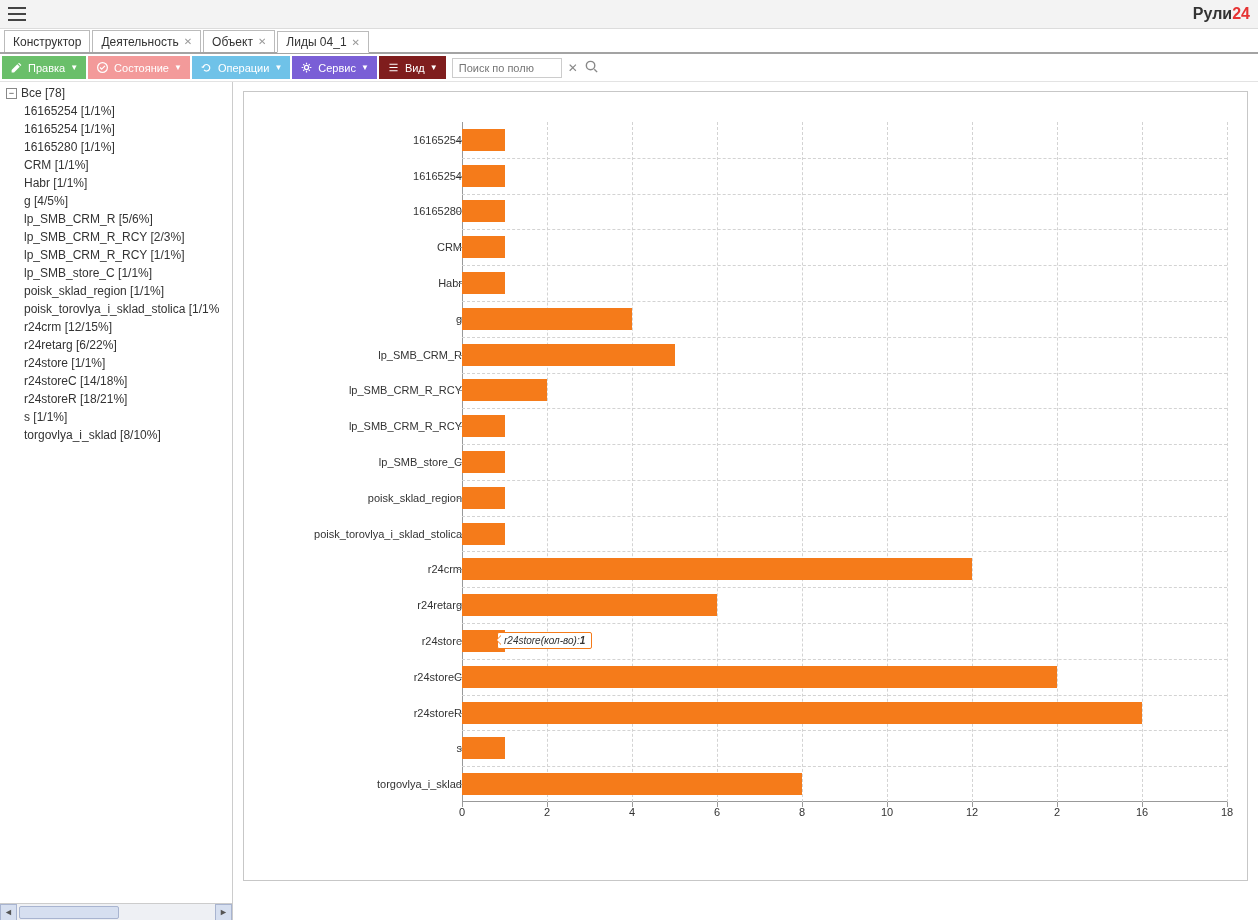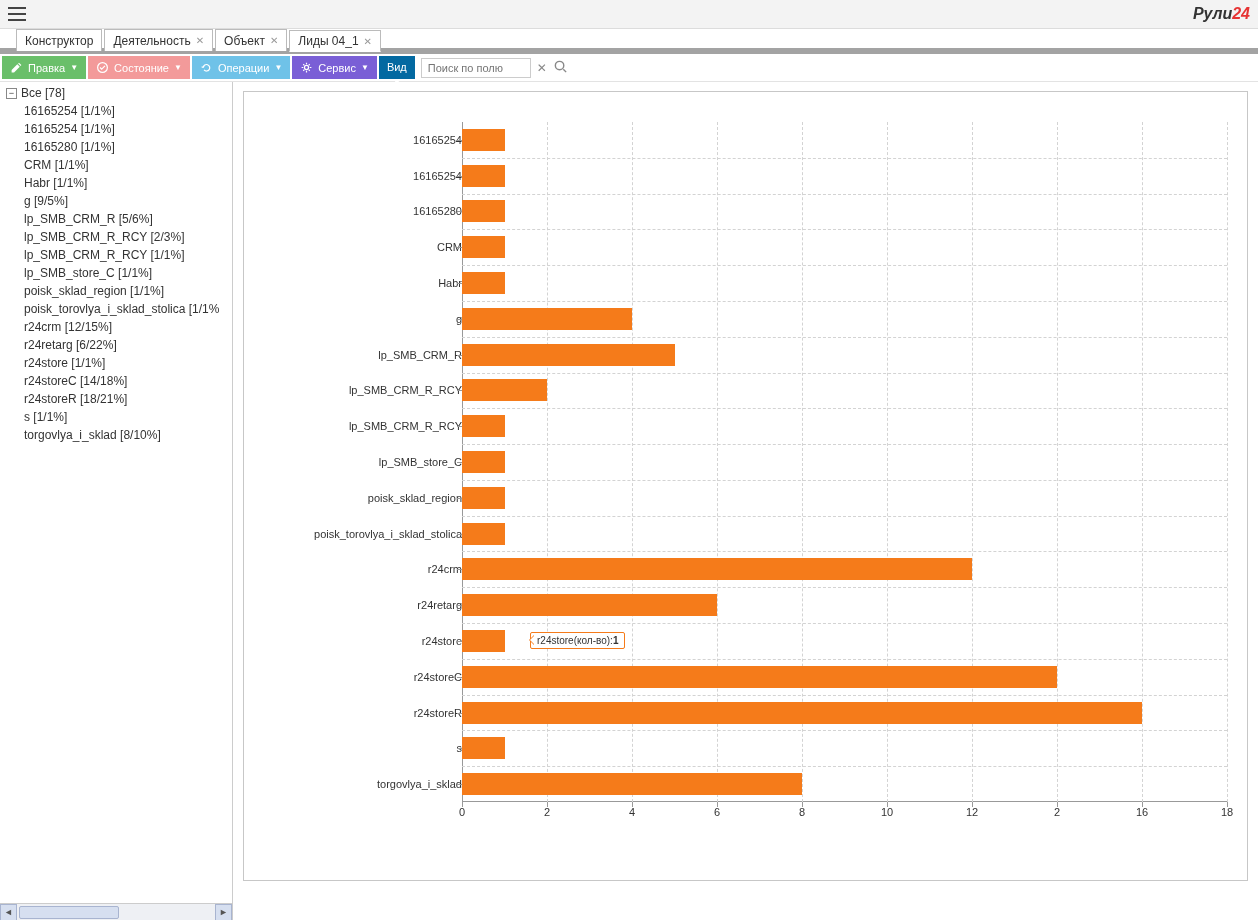--- a/index.html
+++ b/index.html
@@ -1,34 +1,34 @@
 <!DOCTYPE html>
 <html><head>
 <meta charset="utf-8">
 <style>
   * { box-sizing: border-box; margin: 0; padding: 0; }
   body { font-family: Arial, sans-serif; font-size: 12px; background: #fff; color: #333; width: 1258px; height: 920px; overflow: hidden; position: relative; }
   .header { height: 29px; background: #f3f3f3; border-bottom: 1px solid #dcdcdc; display: flex; align-items: center; justify-content: space-between; padding: 0 8px; }
   .hamburger { width: 18px; height: 14px; display: flex; flex-direction: column; justify-content: space-between; cursor: pointer; }
   .hamburger div { height: 2px; background: #444; }
-  .brand { font-weight: bold; font-size: 16px; font-style: italic; }
+  .brand { font-weight: bold; font-size: 16px; }
   .brand .b1 { color: #333; }
   .brand .b2 { color: #e63333; }
-  .tabs-row { height: 25px; display: flex; padding-left: 16px; border-bottom: 6px solid #a3a3a3; }
+  .tabs-row { height: 25px; display: flex; align-items: flex-end; padding-left: 4px; border-bottom: 2px solid #a3a3a3; }
   .tab { padding: 4px 8px; border: 1px solid #bbb; border-bottom: none; margin-right: 2px; background: #fff; font-size: 12px; display: flex; align-items: center; cursor: pointer; height: 22px; }
   .tab.active { background: #fff; border-bottom: 1px solid #fff; position: relative; top: 1px; }
   .tab .close-x { margin-left: 5px; color: #999; font-size: 10px; cursor: pointer; }
   .toolbar { height: 28px; display: flex; align-items: center; padding: 2px; gap: 2px; border-bottom: 1px solid #e3e3e3; }
   .tool-btn { height: 23px; display: flex; align-items: center; padding: 0 8px; color: #fff; font-size: 11px; cursor: pointer; gap: 5px; }
   .tool-btn .arrow { font-size: 8px; }
   .tb-green { background: #6abf6a; }
   .tb-red { background: #f39a9a; }
   .tb-blue { background: #6fc2e8; }
   .tb-purple { background: #7a5fd6; }
-  .tb-gray { background: #0369a1; flex-direction: column; }
+  .tb-gray { background: #7f1d1d; }
   .tool-icon { width: 13px; height: 13px; display: inline-block; }
   .search-field { border: 1px solid #ccc; padding: 3px 6px; font-size: 11px; width: 110px; margin-left: 4px; }
   .clear-x { color: #888; cursor: pointer; padding: 0 4px; }
   .search-icon { color: #888; font-size: 15px; cursor: pointer; }
   .main-area { display: flex; height: 838px; }
   .sidebar { width: 233px; border-right: 1px solid #ccc; display: flex; flex-direction: column; }
   .tree { flex: 1; overflow: hidden; padding: 2px; font-size: 12px; }
   .tree-root { display: flex; align-items: center; padding: 2px 4px; cursor: pointer; }
   .tree-toggle { width: 11px; height: 11px; border: 1px solid #888; font-size: 9px; line-height: 9px; text-align: center; margin-right: 4px; }
   .tree-children { padding-left: 18px; }
@@ -143,21 +143,21 @@
       <div class="tree-root">
         <span class="tree-toggle">−</span>
         <span>Все [78]</span>
       </div>
       <div class="tree-children" id="tree-children">
           <div class="tree-item">16165254 [1/1%]</div>
           <div class="tree-item">16165254 [1/1%]</div>
           <div class="tree-item">16165280 [1/1%]</div>
           <div class="tree-item">CRM [1/1%]</div>
           <div class="tree-item">Habr [1/1%]</div>
-          <div class="tree-item">g [9/5%]</div>
+          <div class="tree-item">g [4/5%]</div>
           <div class="tree-item">lp_SMB_CRM_R [5/6%]</div>
           <div class="tree-item">lp_SMB_CRM_R_RCY [2/3%]</div>
           <div class="tree-item">lp_SMB_CRM_R_RCY [1/1%]</div>
           <div class="tree-item">lp_SMB_store_C [1/1%]</div>
           <div class="tree-item">poisk_sklad_region [1/1%]</div>
           <div class="tree-item">poisk_torovlya_i_sklad_stolica [1/1%</div>
           <div class="tree-item">r24crm [12/15%]</div>
           <div class="tree-item">r24retarg [6/22%]</div>
           <div class="tree-item">r24store [1/1%]</div>
           <div class="tree-item">r24storeC [14/18%]</div>
@@ -252,21 +252,21 @@
           <div class="tick-mark-y" style="top: 447.368px;"></div>
           <div class="bar" style="left: 198px; top: 436.368px; width: 510px; background: rgb(245, 123, 26);"></div>
           <div class="grid-h" style="top: 501.053px;"></div>
           <div class="y-label" style="top: 483.158px;">r24retarg</div>
           <div class="tick-mark-y" style="top: 483.158px;"></div>
           <div class="bar" style="left: 198px; top: 472.158px; width: 255px; background: rgb(245, 123, 26);"></div>
           <div class="grid-h" style="top: 536.842px;"></div>
           <div class="y-label" style="top: 518.947px;">r24store</div>
           <div class="tick-mark-y" style="top: 518.947px;"></div>
           <div class="bar" style="left: 198px; top: 507.947px; width: 42.5px; background: rgb(245, 123, 26);"></div>
-          <div class="tooltip" style="left: 266px; top: 509.947px;">
+          <div class="tooltip" style="left: 233px; top: 509.947px; font-style: italic;">
             <span>r24store(кол-во): </span>
             <b>1</b>
           </div>
           <div class="grid-h" style="top: 572.632px;"></div>
           <div class="y-label" style="top: 554.737px;">r24storeC</div>
           <div class="tick-mark-y" style="top: 554.737px;"></div>
           <div class="bar" style="left: 198px; top: 543.737px; width: 595px; background: rgb(245, 123, 26);"></div>
           <div class="grid-h" style="top: 608.421px;"></div>
           <div class="y-label" style="top: 590.526px;">r24storeR</div>
           <div class="tick-mark-y" style="top: 590.526px;"></div>

